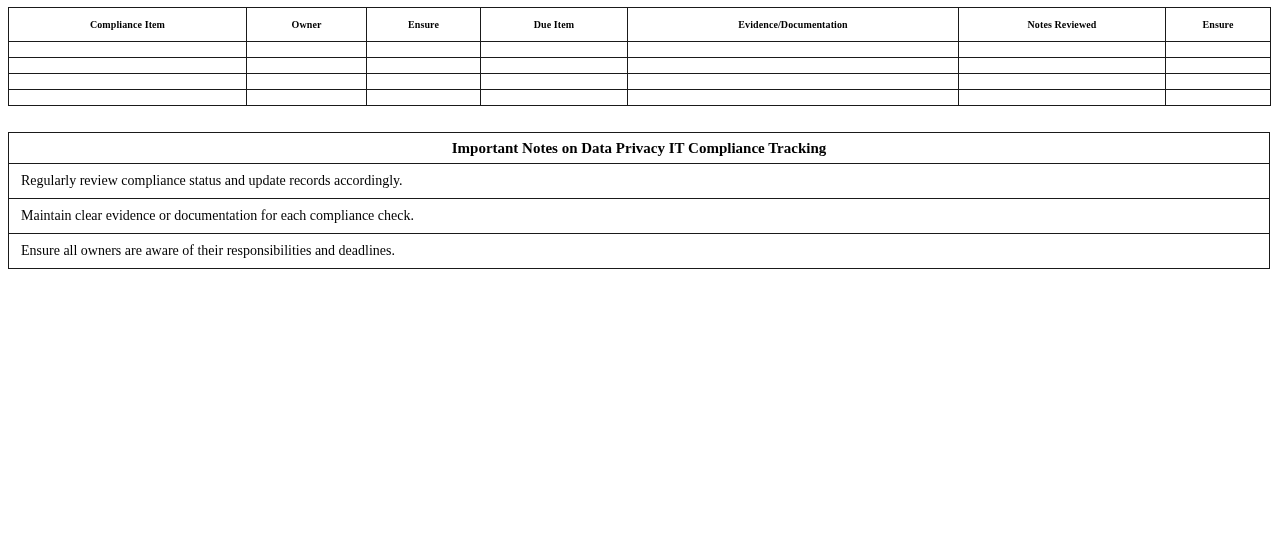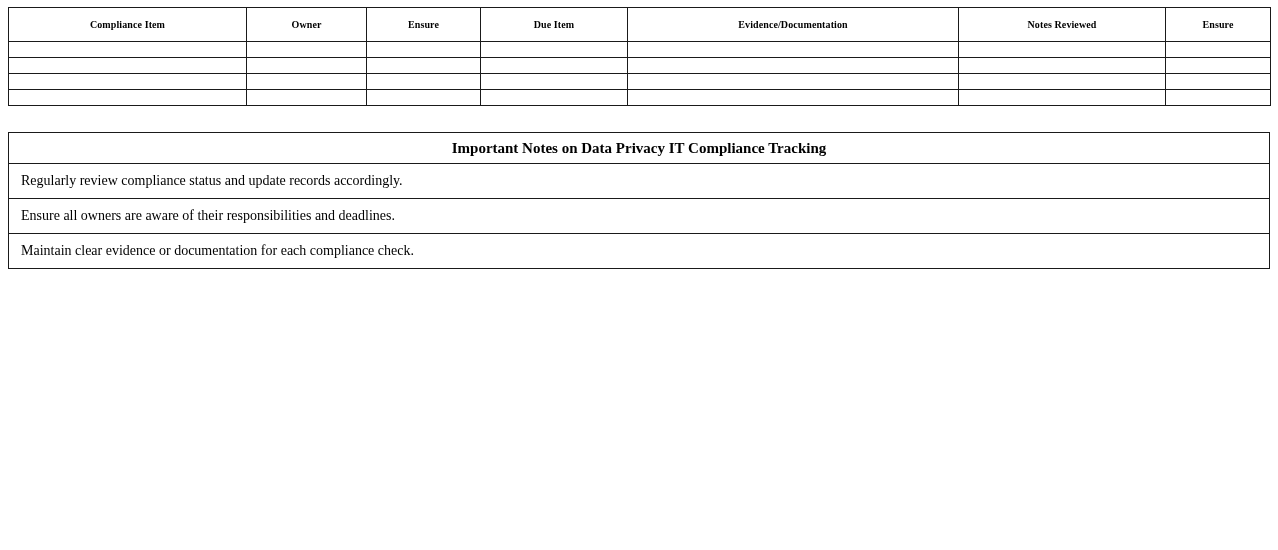--- a/index.html
+++ b/index.html
@@ -176,22 +176,22 @@
       <thead>
         <tr>
           <th class="notes-title">Important Notes on Data Privacy IT Compliance Tracking</th>
         </tr>
       </thead>
       <tbody>
         <tr>
           <td class="note-row">Regularly review compliance status and update records accordingly.</td>
         </tr>
         <tr>
-          <td class="note-row">Ensure all owners are aware of their responsibilities and deadlines.</td>
+          <td class="note-row">Maintain clear evidence or documentation for each compliance check.</td>
         </tr>
         <tr>
-          <td class="note-row">Maintain clear evidence or documentation for each compliance check.</td>
+          <td class="note-row">Ensure all owners are aware of their responsibilities and deadlines.</td>
         </tr>
       </tbody>
     </table>
   </div>
 
 </div>
 
 </body></html>

